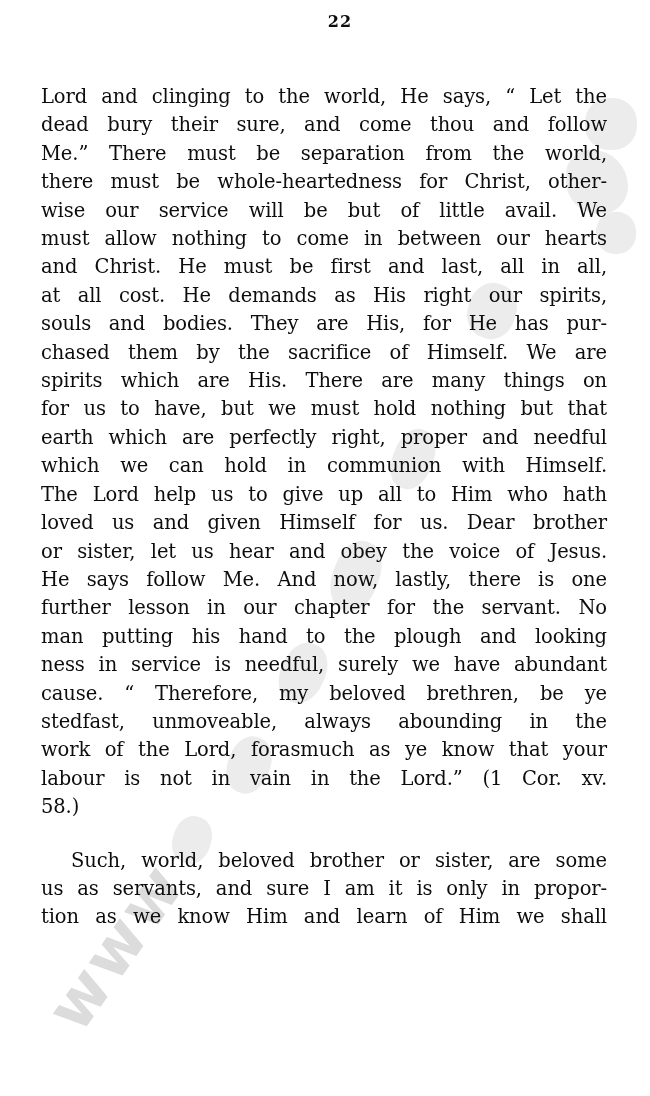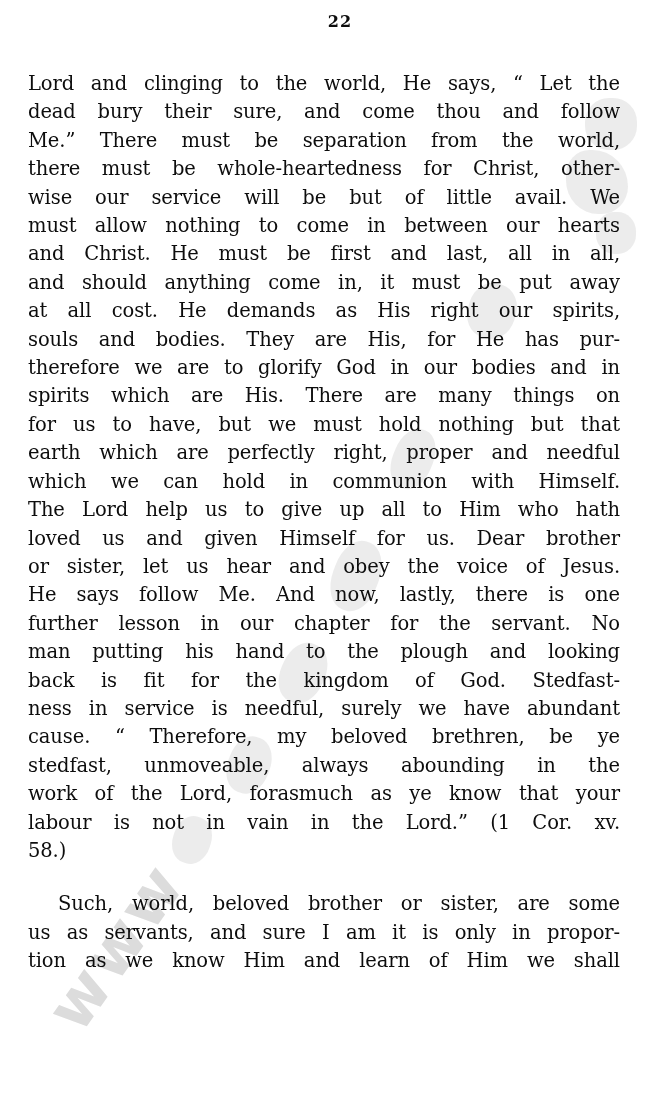--- a/index.html
+++ b/index.html
@@ -66,21 +66,21 @@
     font-weight: bold;
     letter-spacing: 1px;
     padding-left: 15px;
   }
   .text-block {
     position: absolute;
     top: 70px;
     left: 28px;
     width: 592px;
   }
-  .paragraph { margin: 0; }
+  .paragraph { margin: 13px; }
   .paragraph + .paragraph { margin-top: 25px; }
   .line {
     font-size: 19.5px;
     line-height: 28.4px;
     letter-spacing: -0.1px;
     text-align: justify;
     text-align-last: justify;
     white-space: nowrap; 
   }
   .line { white-space: normal; }
@@ -110,35 +110,33 @@
 
     <div class="text-block">
       <div class="paragraph">
           <div class="line">Lord and clinging to the world, He says, “ Let the</div>
           <div class="line">dead bury their sure, and come thou and follow</div>
           <div class="line">Me.”  There must be separation from the world,</div>
           <div class="line">there must be whole-heartedness for Christ, other-</div>
           <div class="line">wise our service will be but of little avail.  We</div>
           <div class="line">must allow nothing to come in between our hearts</div>
           <div class="line">and Christ.  He must be first and last, all in all,</div>
-          <div class="line">and should anything come in, it must be put away</div>
           <div class="line">at all cost.  He demands as His right our spirits,</div>
           <div class="line">souls and bodies.  They are His, for He has pur-</div>
-          <div class="line">therefore we are to glorify God in our bodies and in</div>
+          <div class="line">chased them by the sacrifice of Himself.  We are</div>
           <div class="line">spirits which are His.  There are many things on</div>
           <div class="line">for us to have, but we must hold nothing but that</div>
           <div class="line">earth which are perfectly right, proper and needful</div>
           <div class="line">which we can hold in communion with Himself.</div>
           <div class="line">The Lord help us to give up all to Him who hath</div>
           <div class="line">loved us and given Himself for us.  Dear brother</div>
           <div class="line">or sister, let us hear and obey the voice of Jesus.</div>
           <div class="line">He says follow Me.  And now, lastly, there is one</div>
           <div class="line">further lesson in our chapter for the servant.  No</div>
           <div class="line">man putting his hand to the plough and looking</div>
-          <div class="line">back is fit for the kingdom of God.  Stedfast-</div>
           <div class="line">ness in service is needful, surely we have abundant</div>
           <div class="line">cause.  “ Therefore, my beloved brethren, be ye</div>
           <div class="line">stedfast, unmoveable, always abounding in the</div>
           <div class="line">work of the Lord, forasmuch as ye know that your</div>
           <div class="line">labour is not in vain in the Lord.”  (1 Cor. xv.</div>
           <div class="line no-stretch">58.)</div>
         </div>
       <div class="paragraph indented">
           <div class="line">Such, world, beloved brother or sister, are some</div>
           <div class="line">us as servants, and sure I am it is only in propor-</div>

